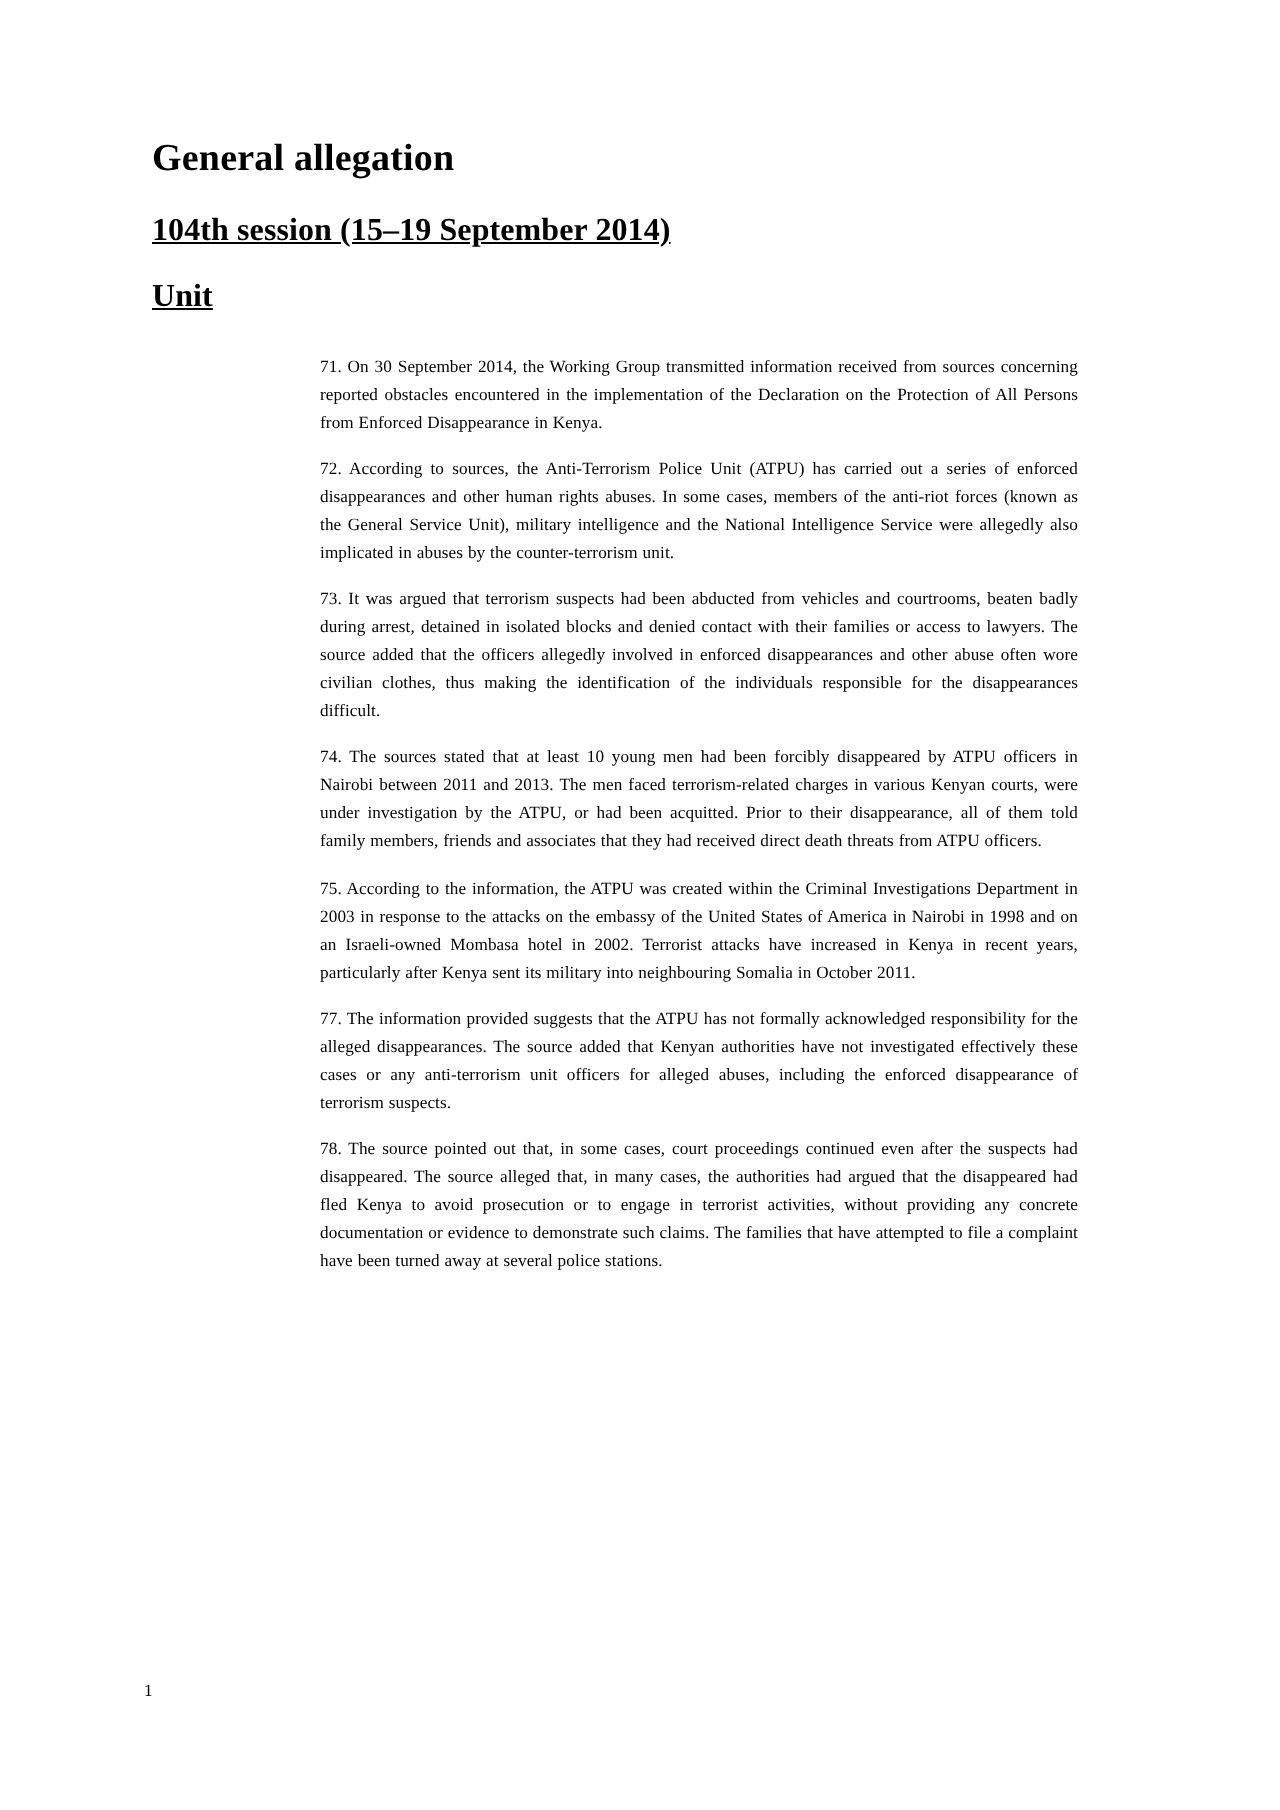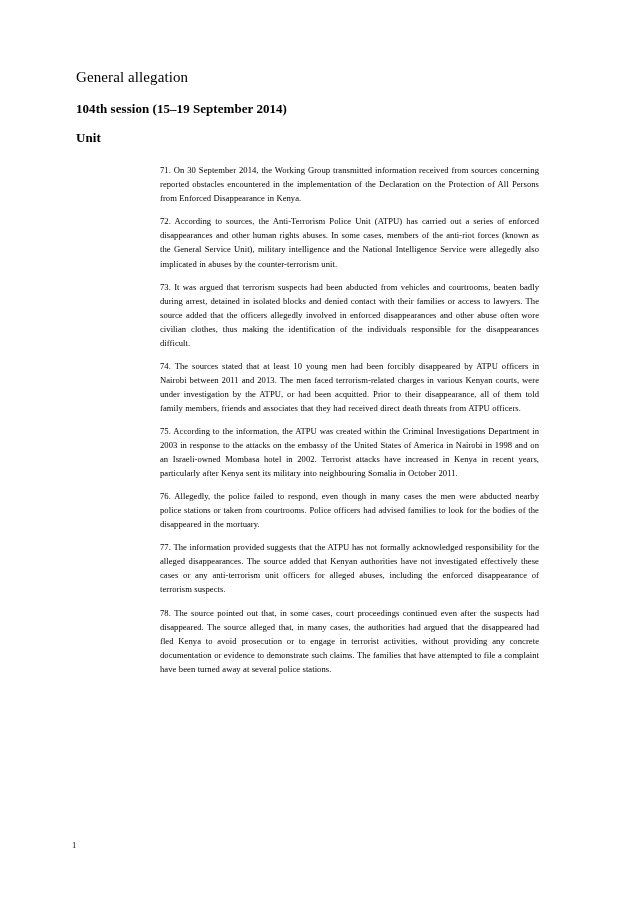--- a/index.html
+++ b/index.html
@@ -18,32 +18,33 @@
     color: #000000;
     -webkit-font-smoothing: antialiased;
   }
   .content {
     position: absolute;
     left: 76px;
     top: 68px;
     width: 436px;
   }
   .doc-title {
-    font-size: 15px;
-    font-weight: normal;
+    font-size: 19px;
+    font-weight: bold;
     line-height: 1.25;
     margin: 0 0 14px 0;
     letter-spacing: 0.1px;
   }
   .sub-heading {
-    font-size: 13px;
+    font-size: 16px;
     font-weight: bold;
     line-height: 1.25;
     margin: 0 0 13px 0;
     letter-spacing: 0.05px;
+    text-decoration: underline;
   }
   .sub-heading.country {
     margin-bottom: 17px;
   }
   .body-block {
     margin-left: 84px;
     width: 379px;
   }
   .para {
     font-size: 8.6px;
@@ -78,21 +79,20 @@
     <h2 class="sub-heading">104th session (15–19 September 2014)</h2>
 
     <h2 class="sub-heading country">Unit</h2>
 
     <div class="body-block">
       <p class="para">71. On 30 September 2014, the Working Group transmitted information received from sources concerning reported obstacles encountered in the implementation of the Declaration on the Protection of All Persons from Enforced Disappearance in Kenya.</p>
       <p class="para">72. According to sources, the Anti-Terrorism Police Unit (ATPU) has carried out a series of enforced disappearances and other human rights abuses. In some cases, members of the anti-riot forces (known as the General Service Unit), military intelligence and the National Intelligence Service were allegedly also implicated in abuses by the counter-terrorism unit.</p>
       <p class="para">73. It was argued that terrorism suspects had been abducted from vehicles and courtrooms, beaten badly during arrest, detained in isolated blocks and denied contact with their families or access to lawyers. The source added that the officers allegedly involved in enforced disappearances and other abuse often wore civilian clothes, thus making the identification of the individuals responsible for the disappearances difficult.</p>
       <p class="para">74. The sources stated that at least 10 young men had been forcibly disappeared by ATPU officers in Nairobi between 2011 and 2013. The men faced terrorism-related charges in various Kenyan courts, were under investigation by the ATPU, or had been acquitted. Prior to their disappearance, all of them told family members, friends and associates that they had received direct death threats from ATPU officers.</p>
       <p class="para">75. According to the information, the ATPU was created within the Criminal Investigations Department in 2003 in response to the attacks on the embassy of the United States of America in Nairobi in 1998 and on an Israeli-owned Mombasa hotel in 2002. Terrorist attacks have increased in Kenya in recent years, particularly after Kenya sent its military into neighbouring Somalia in October 2011.</p>
-      <p class="para">76. Allegedly, the police failed to respond, even though in many cases the men were abducted nearby police stations or taken from courtrooms. Police officers had advised families to look for the bodies of the disappeared in the mortuary.</p>
       <p class="para">77. The information provided suggests that the ATPU has not formally acknowledged responsibility for the alleged disappearances. The source added that Kenyan authorities have not investigated effectively these cases or any anti-terrorism unit officers for alleged abuses, including the enforced disappearance of terrorism suspects.</p>
       <p class="para">78. The source pointed out that, in some cases, court proceedings continued even after the suspects had disappeared. The source alleged that, in many cases, the authorities had argued that the disappeared had fled Kenya to avoid prosecution or to engage in terrorist activities, without providing any concrete documentation or evidence to demonstrate such claims. The families that have attempted to file a complaint have been turned away at several police stations.</p>
     </div>
 
   </div>
 
   <div class="page-number">1</div>
 
 </div>
 

